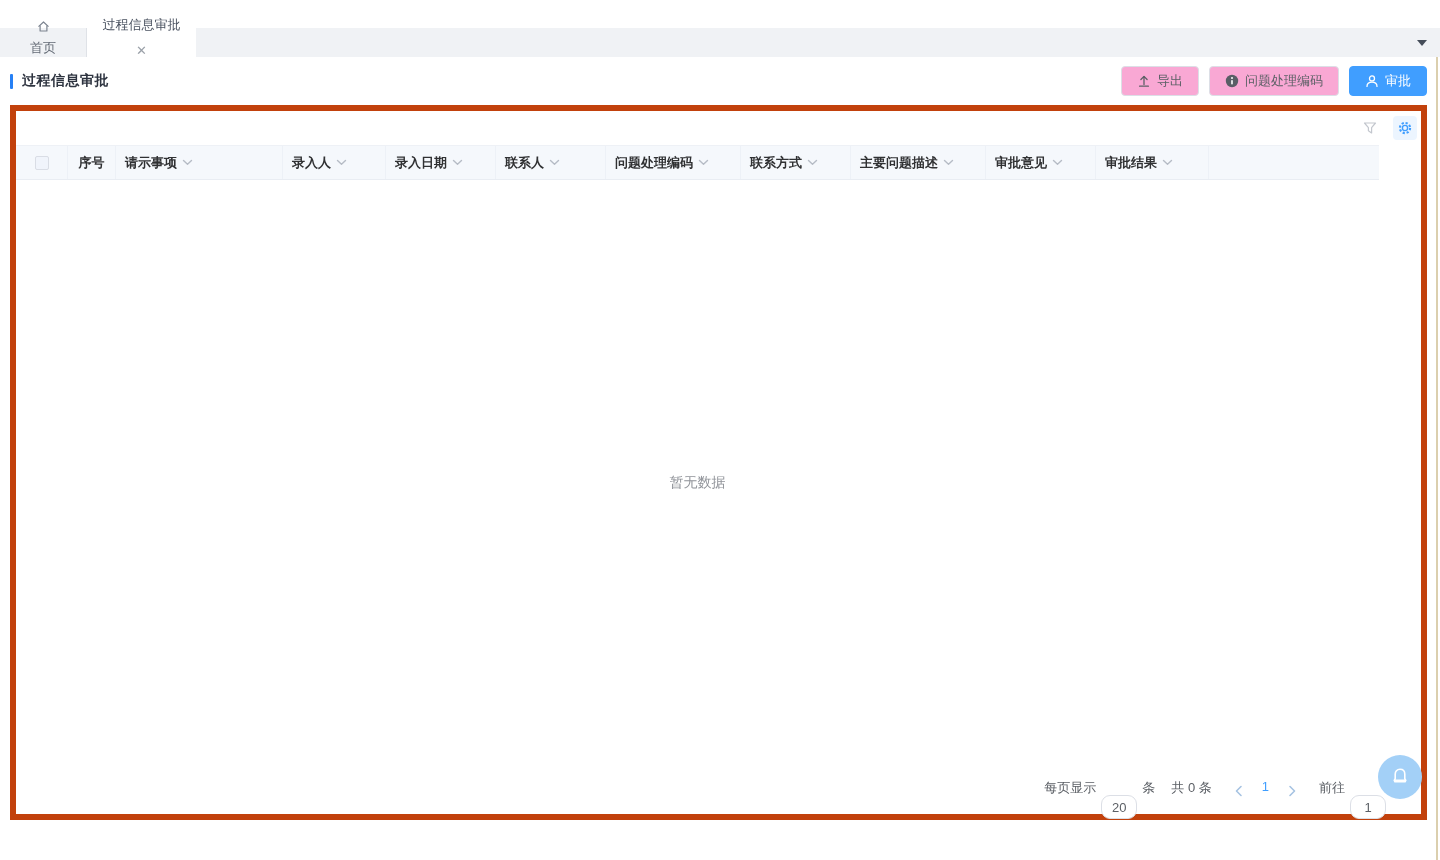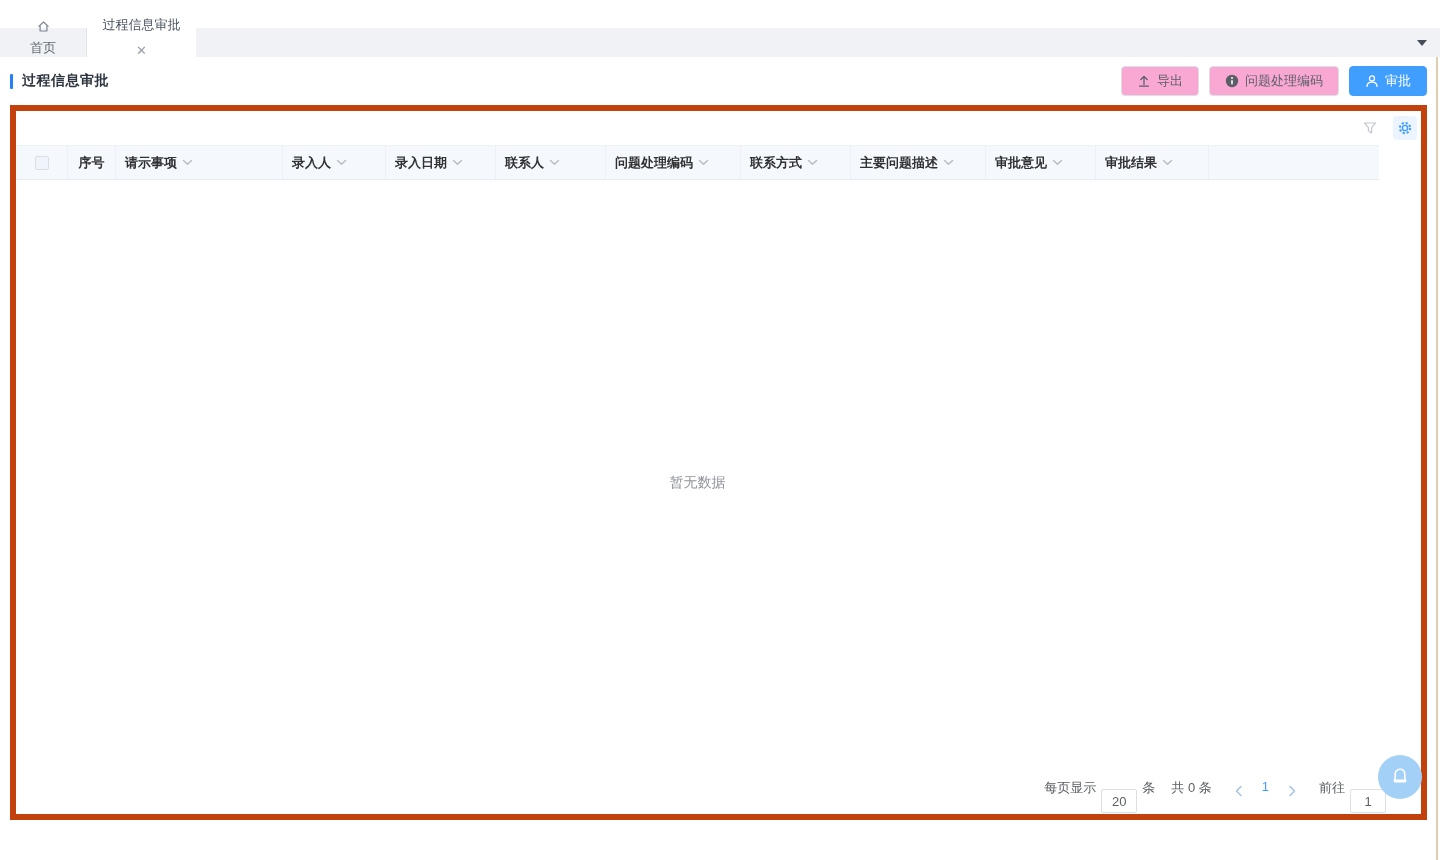--- a/index.html
+++ b/index.html
@@ -89,23 +89,23 @@
     display:flex; align-items:center; justify-content:center;
   }
   .empty-text { font-size:14px; color:#909399; }
 
   
   .pagination {
     position:absolute; right:17px; bottom:11px; height:24px;
     display:flex; font-size:13px; color:#5c6066;
   }
   .pg-input {
-    width:36px; height:24px; border:1px solid #dcdfe6; border-radius:2px;
+    width:36px; height:24px; border:1px solid #dcdfe6; border-radius:9px;
     text-align:center; font-size:13px; color:#5c6066; background:#fff;
-    margin:10px 5px; font-family:"Liberation Sans", sans-serif; outline:none;
+    margin:16px 5px; font-family:"Liberation Sans", sans-serif; outline:none;
   }
   .pg-gap { width:16px; }
   .pg-arrow { display:inline-flex; align-items:center; padding:0 6px; cursor:pointer; }
   .pg-num { color:#409eff; padding:0 12px; cursor:pointer; }
 
   
   .bell-fab {
     position:absolute; left:1378px; top:755px; width:44px; height:44px;
     border-radius:50%; background:#a3d0f7; border:none; cursor:pointer;
     display:flex; align-items:center; justify-content:center; z-index:10;

